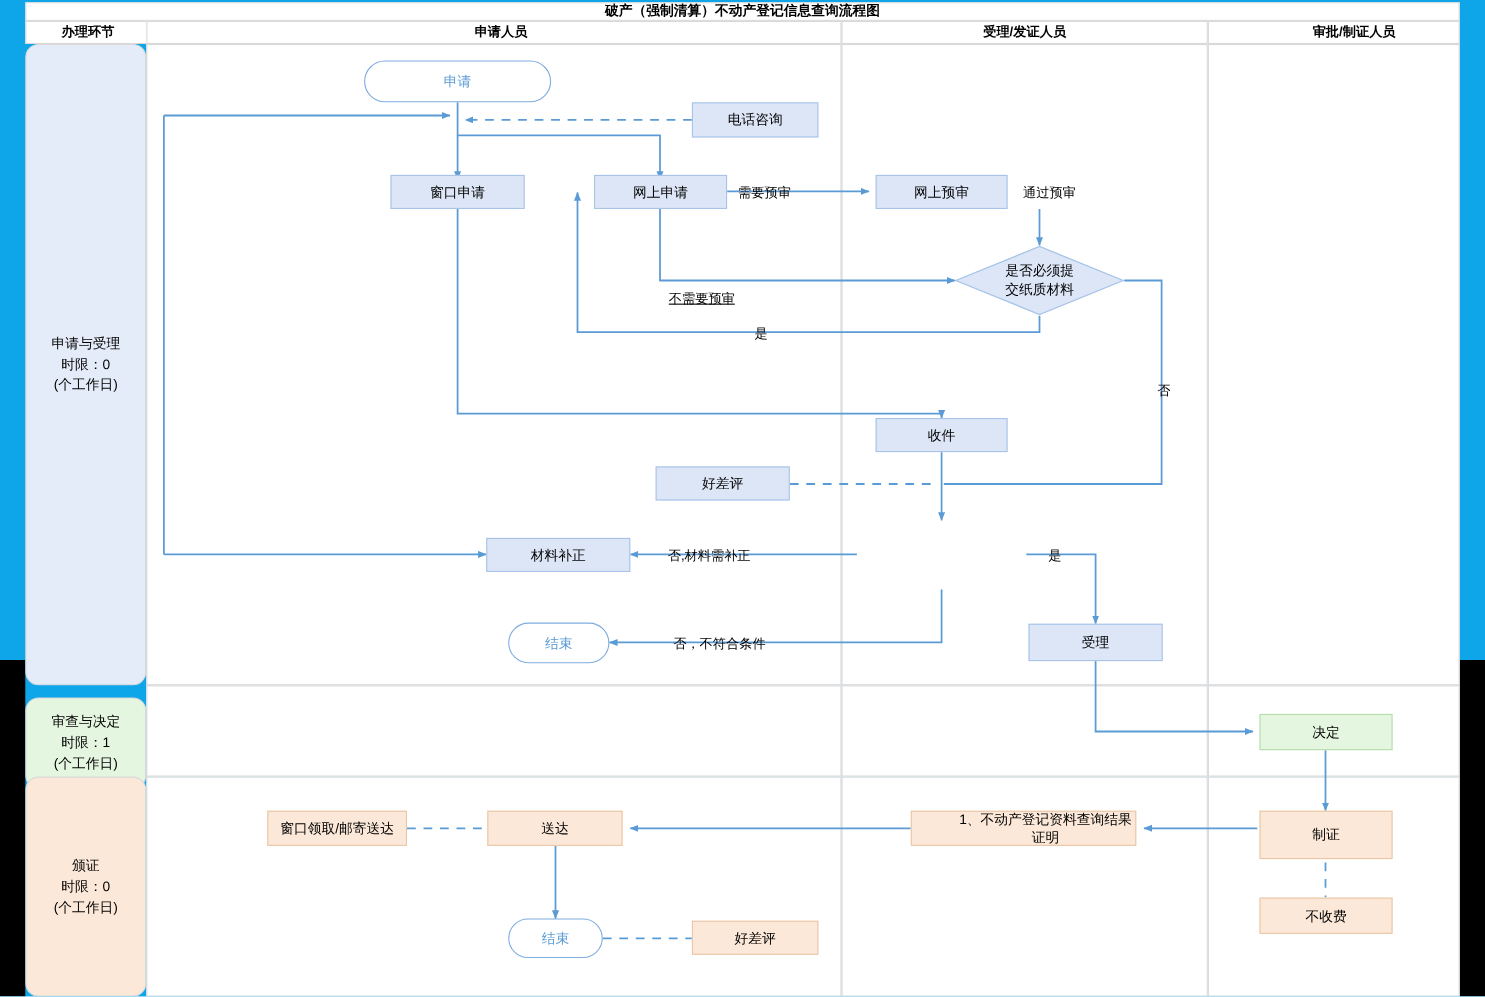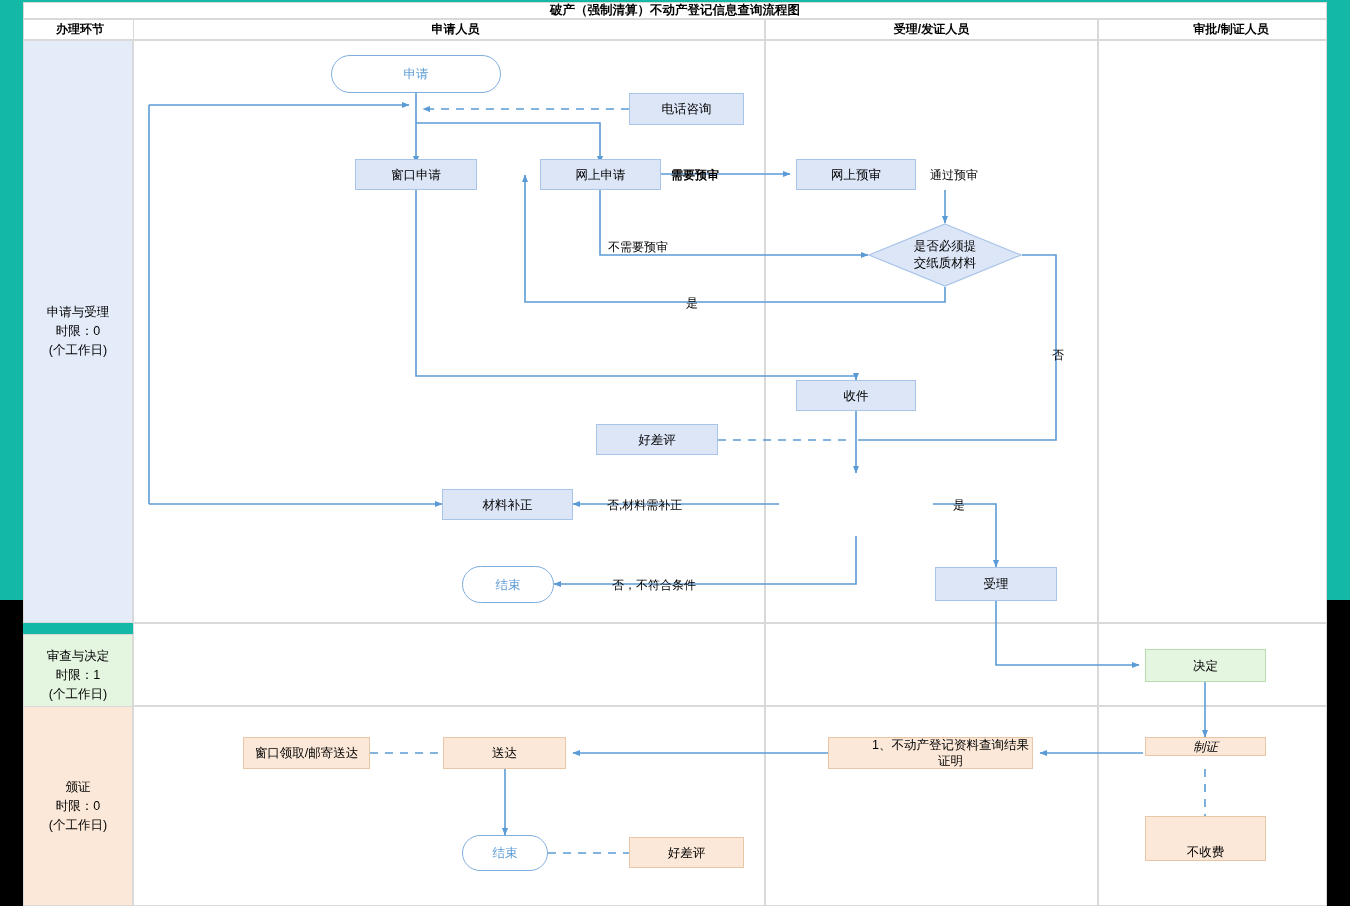--- a/index.html
+++ b/index.html
@@ -1,31 +1,31 @@
 <!DOCTYPE html>
 <html><head>
 <meta charset="utf-8">
 <style>
   html,body{margin:0;padding:0;background:#ffffff;}
   body{font-family:"Liberation Sans","DejaVu Sans",sans-serif;}
-  #page{position:relative;width:1350px;height:906px;background:#14b8a6;overflow:hidden;}
+  #page{position:relative;width:1350px;height:906px;background:#0ea5e9;overflow:hidden;}
 
   .blackbar{position:absolute;background:#000;}
 
   
   .cell{position:absolute;box-sizing:border-box;border:1px solid #d9d9d9;}
   .title-cell{left:23px;top:2px;width:1304px;height:17px;background:#fff;
      display:flex;align-items:center;justify-content:center;}
   .title-cell span{font-size:12.5px;font-weight:bold;color:#000;}
 
   .hdr{height:21px;top:19px;background:#fff;display:flex;align-items:center;justify-content:center;}
   .hdr span{font-size:12px;font-weight:bold;color:#000;}
 
   .lane-label{display:flex;flex-direction:column;align-items:center;justify-content:center;
-     font-size:12.5px;color:#000;line-height:19px;text-align:center;}
+     font-size:12.5px;color:#000;line-height:19px;text-align:center;border-radius:12px;}
   .lane-body{background:#fff;}
 
   
   .node{position:absolute;box-sizing:border-box;display:flex;align-items:center;
      justify-content:center;text-align:center;font-size:12.5px;color:#000;
      line-height:16px;}
   .rect-blue{background:#dce6f7;border:1px solid #a8c4e8;}
   .rect-green{background:#e4f5e0;border:1px solid #b7dcae;}
   .rect-orange{background:#fbe8d8;border:1px solid #e9c6a5;}
   .term{background:#ffffff;border:1.6px solid #7fadde;border-radius:22px;color:#5b9bd5;}
@@ -201,25 +201,25 @@
   </div>
 
   <div class="node rect-blue" style="left:935px;top:567px;width:122px;height:34px;">
     <span>受理</span>
   </div>
 
   <div class="node rect-green" style="left:1145px;top:649px;width:121px;height:33px;">
     <span>决定</span>
   </div>
 
-  <div class="node rect-orange" style="left:1145px;top:737px;width:121px;height:19px;font-style:italic;">
+  <div class="node rect-orange" style="left:1145px;top:737px;width:121px;height:44px;">
     <span>制证</span>
   </div>
 
-  <div class="node rect-orange" style="left:1145px;top:816px;width:121px;height:45px;align-items:flex-end;">
+  <div class="node rect-orange" style="left:1145px;top:816px;width:121px;height:33px;">
     <span>不收费</span>
   </div>
 
   <div class="node rect-orange" style="left:828px;top:737px;width:205px;height:32px;padding-left:40px;">
     <span>1、不动产登记资料查询结果证明</span>
   </div>
 
   <div class="node rect-orange" style="left:443px;top:737px;width:123px;height:32px;">
     <span>送达</span>
   </div>
@@ -229,25 +229,25 @@
   </div>
 
   <div class="node term" style="left:462px;top:835px;width:86px;height:36px;">
     <span>结束</span>
   </div>
 
   <div class="node rect-orange" style="left:629px;top:837px;width:115px;height:31px;">
     <span>好差评</span>
   </div>
 
-  <div class="elabel" style="left:671px;top:167px;font-weight:bold;">需要预审</div>
+  <div class="elabel" style="left:671px;top:167px;">需要预审</div>
 
   <div class="elabel" style="left:930px;top:167px;">通过预审</div>
 
-  <div class="elabel" style="left:608px;top:239px;">不需要预审</div>
+  <div class="elabel" style="left:608px;top:263px;text-decoration:underline;">不需要预审</div>
 
   <div class="elabel" style="left:686px;top:295px;">是</div>
 
   <div class="elabel vert" style="left:1049px;top:340px;">否</div>
 
   <div class="elabel" style="left:607px;top:497px;">否,材料需补正</div>
 
   <div class="elabel" style="left:612px;top:577px;">否，不符合条件</div>
 
   <div class="elabel" style="left:953px;top:497px;">是</div>

